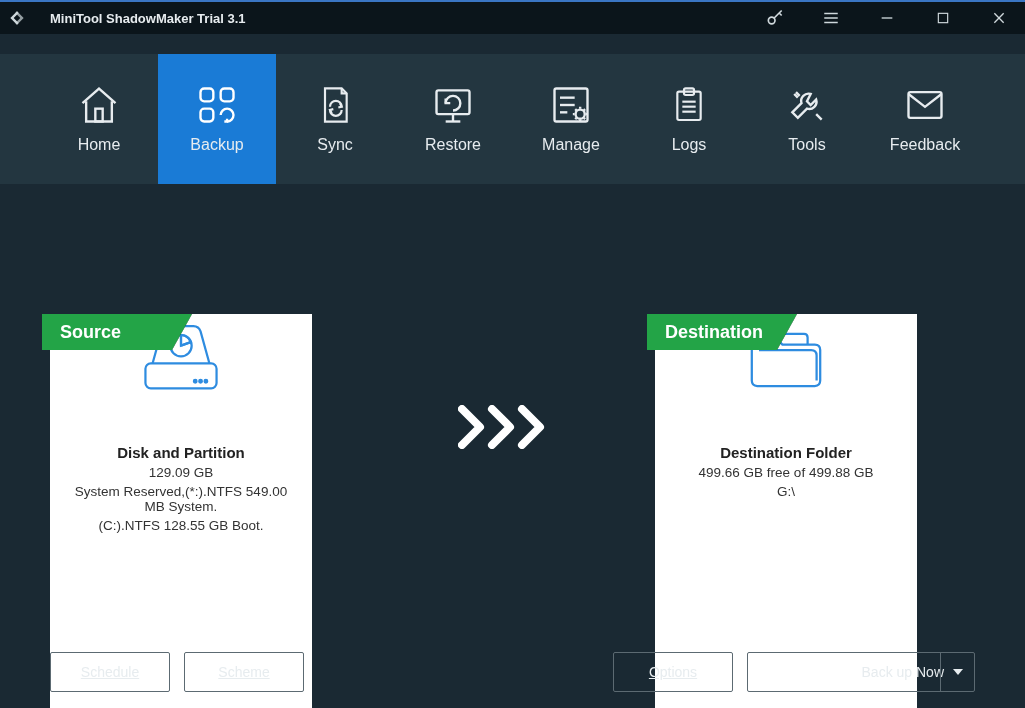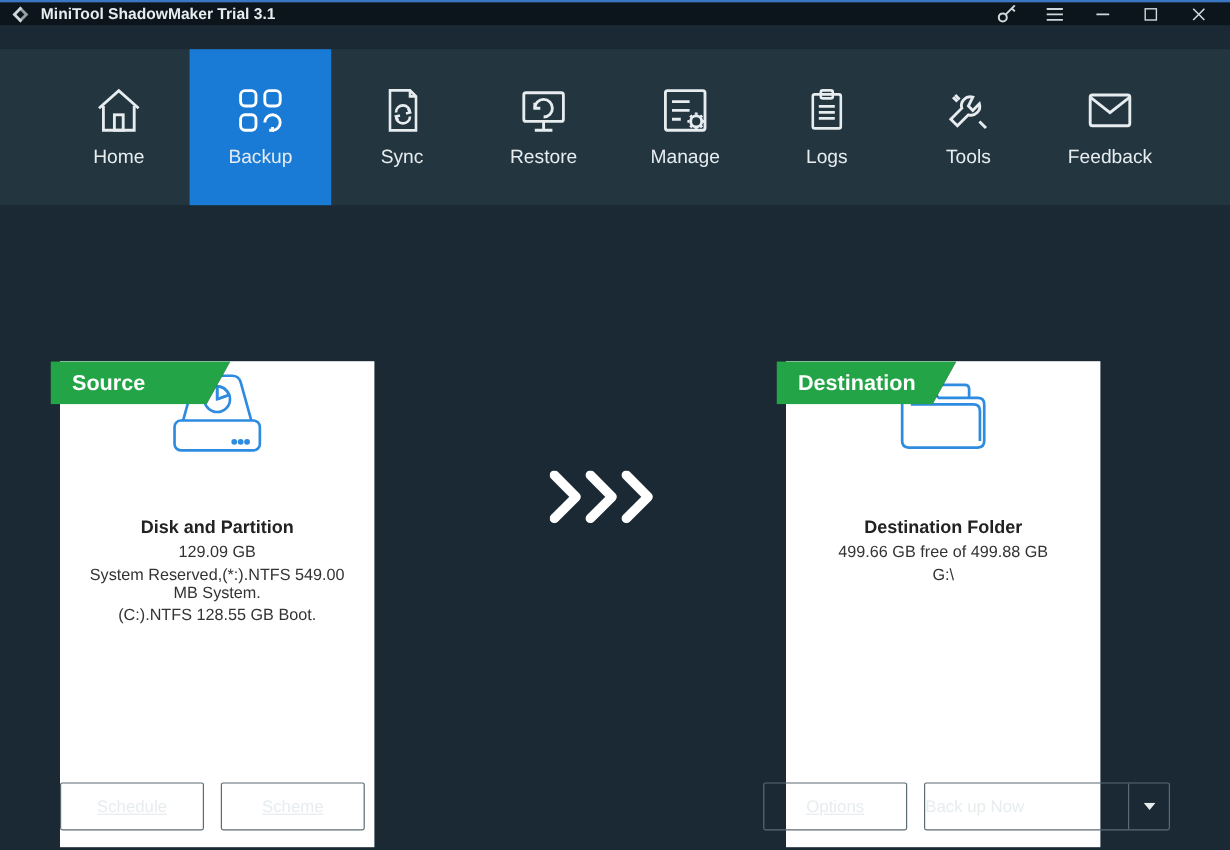--- a/index.html
+++ b/index.html
@@ -20,26 +20,27 @@
     background:var(--bg);
     font-family:"Segoe UI",Arial,sans-serif;
     color:var(--text);
     overflow:hidden;
     position:relative;
     border-top:2px solid #3a76c4;
   }
 
   
   .titlebar{
-    height:19px;
+    height:32px;
     background:var(--titlebar);
     display:flex;align-items:center;
     padding:0 6px 0 6px;
     font-size:13px;
     font-weight:600;
+    gap:16px;
   }
   .titlebar .logo{width:22px;height:22px;margin-right:6px;display:flex;align-items:center;justify-content:center;}
   .titlebar .title{flex:0 0 auto;}
   .titlebar .spacer{flex:1;}
   .titlebar .win-btn{width:40px;height:32px;display:flex;align-items:center;justify-content:center;cursor:pointer;}
   .titlebar .win-btn svg{display:block;}
 
   
   .tabs{
     height:130px;
@@ -134,24 +135,24 @@
     background:transparent;
     color:var(--text);
     font-size:14px;
     display:flex;align-items:center;justify-content:center;
     cursor:pointer;
     border-radius:2px;
   }
   .btn-small{width:120px;margin-right:14px;text-decoration:underline;}
   .footer .spacer{flex:1;}
   .btn-backup{
-    width:205px;
+    width:228px;
     position:relative;
-    justify-content:flex-start;
-    padding-right:44px;
+    justify-content:flex-end;
+    padding-right:30px;
   }
   .btn-backup .caret{
     position:absolute;right:0;top:0;bottom:0;width:34px;
     border-left:1px solid var(--border);
     display:flex;align-items:center;justify-content:center;
   }
 </style>
 </head>
 <body>
 

